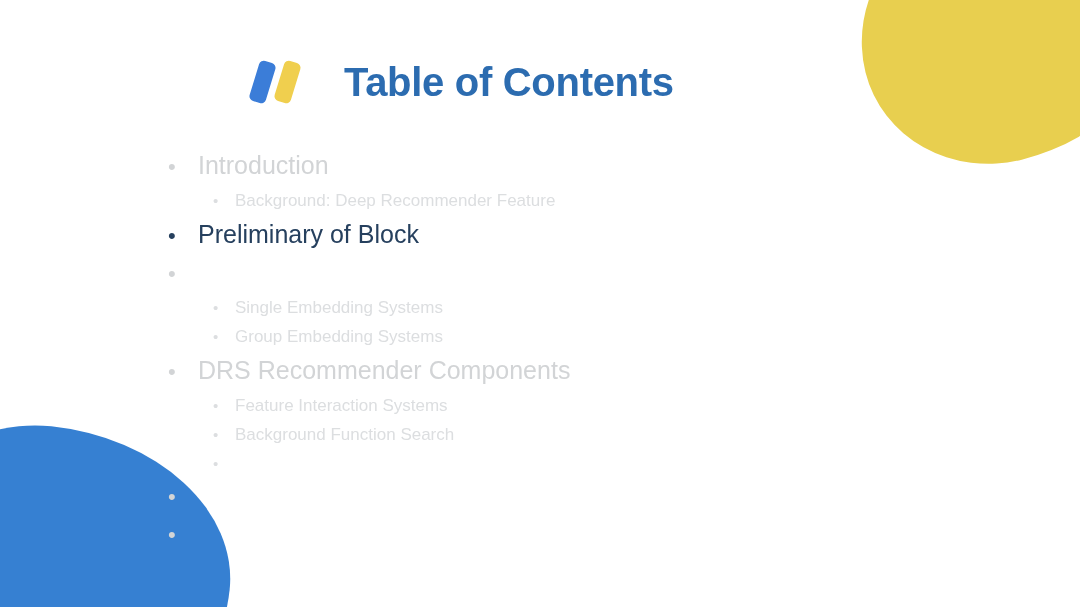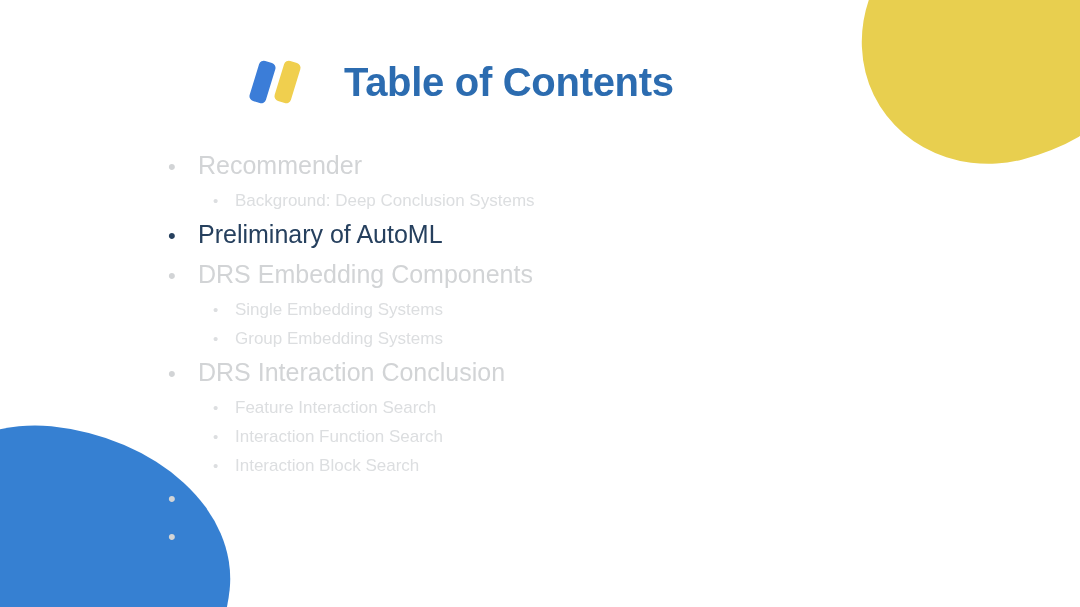--- a/index.html
+++ b/index.html
@@ -147,57 +147,55 @@
     <div class="logo-mark">
       <div class="logo-bar blue"></div>
       <div class="logo-bar yellow"></div>
     </div>
     <div class="slide-title">Table of Contents</div>
   </div>
 
   <div class="toc">
       <div class="toc-item level-1">
         <span class="bullet">•</span>
-        <span class="toc-label">Recommender</span>
-      </div>
-      <div class="toc-item level-2">
-        <span class="bullet">•</span>
-        <span class="toc-label">Background: Deep Conclusion Systems</span>
+        <span class="toc-label">Introduction</span>
+      </div>
+      <div class="toc-item level-2">
+        <span class="bullet">•</span>
+        <span class="toc-label">Background: Deep Recommender Feature</span>
       </div>
       <div class="toc-item level-1 active">
         <span class="bullet">•</span>
-        <span class="toc-label">Preliminary of AutoML</span>
-      </div>
-      <div class="toc-item level-1">
-        <span class="bullet">•</span>
-        <span class="toc-label">DRS Embedding Components</span>
+        <span class="toc-label">Preliminary of Block</span>
+      </div>
+      <div class="toc-item level-1">
+        <span class="bullet">•</span>
       </div>
       <div class="toc-item level-2">
         <span class="bullet">•</span>
         <span class="toc-label">Single Embedding Systems</span>
       </div>
       <div class="toc-item level-2">
         <span class="bullet">•</span>
         <span class="toc-label">Group Embedding Systems</span>
       </div>
       <div class="toc-item level-1">
         <span class="bullet">•</span>
-        <span class="toc-label">DRS Interaction Conclusion</span>
-      </div>
-      <div class="toc-item level-2">
-        <span class="bullet">•</span>
-        <span class="toc-label">Feature Interaction Search</span>
-      </div>
-      <div class="toc-item level-2">
-        <span class="bullet">•</span>
-        <span class="toc-label">Interaction Function Search</span>
-      </div>
-      <div class="toc-item level-2">
-        <span class="bullet">•</span>
-        <span class="toc-label">Interaction Block Search</span>
+        <span class="toc-label">DRS Recommender Components</span>
+      </div>
+      <div class="toc-item level-2">
+        <span class="bullet">•</span>
+        <span class="toc-label">Feature Interaction Systems</span>
+      </div>
+      <div class="toc-item level-2">
+        <span class="bullet">•</span>
+        <span class="toc-label">Background Function Search</span>
+      </div>
+      <div class="toc-item level-2">
+        <span class="bullet">•</span>
       </div>
       <div class="toc-item level-1">
         <span class="bullet">•</span>
       </div>
       <div class="toc-item level-1">
         <span class="bullet">•</span>
       </div>
     </div>
 
 </div>

